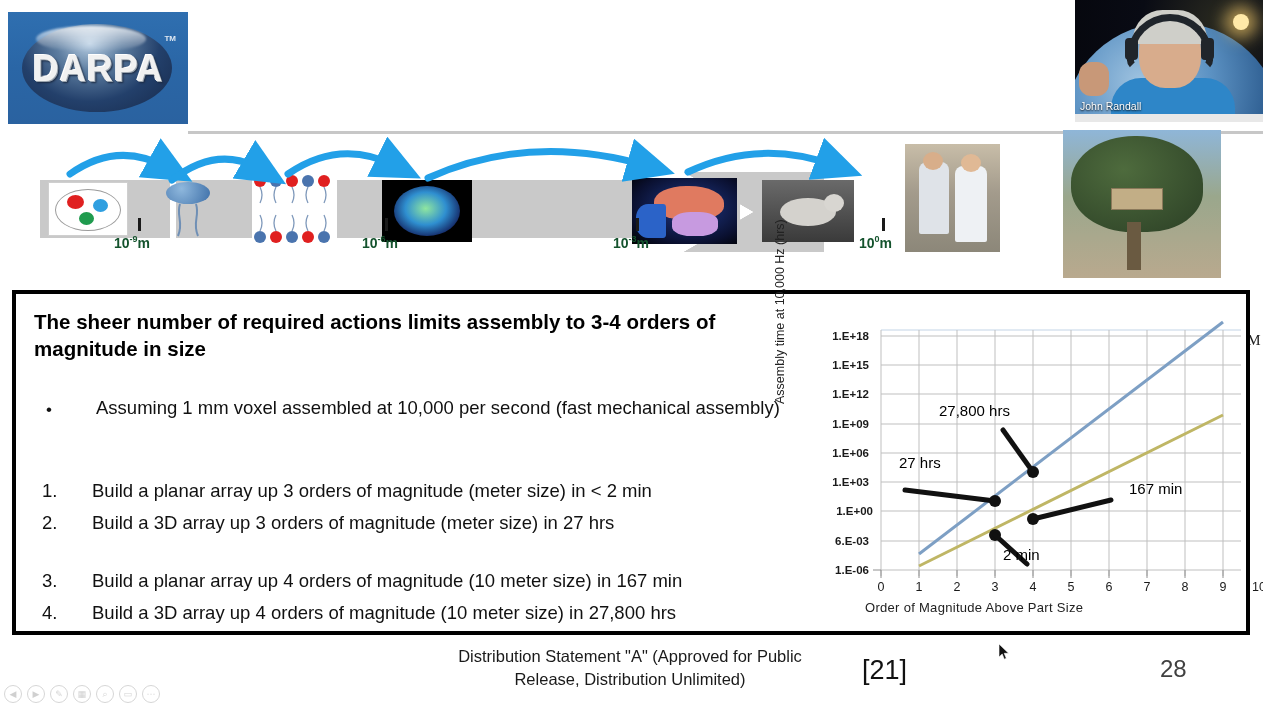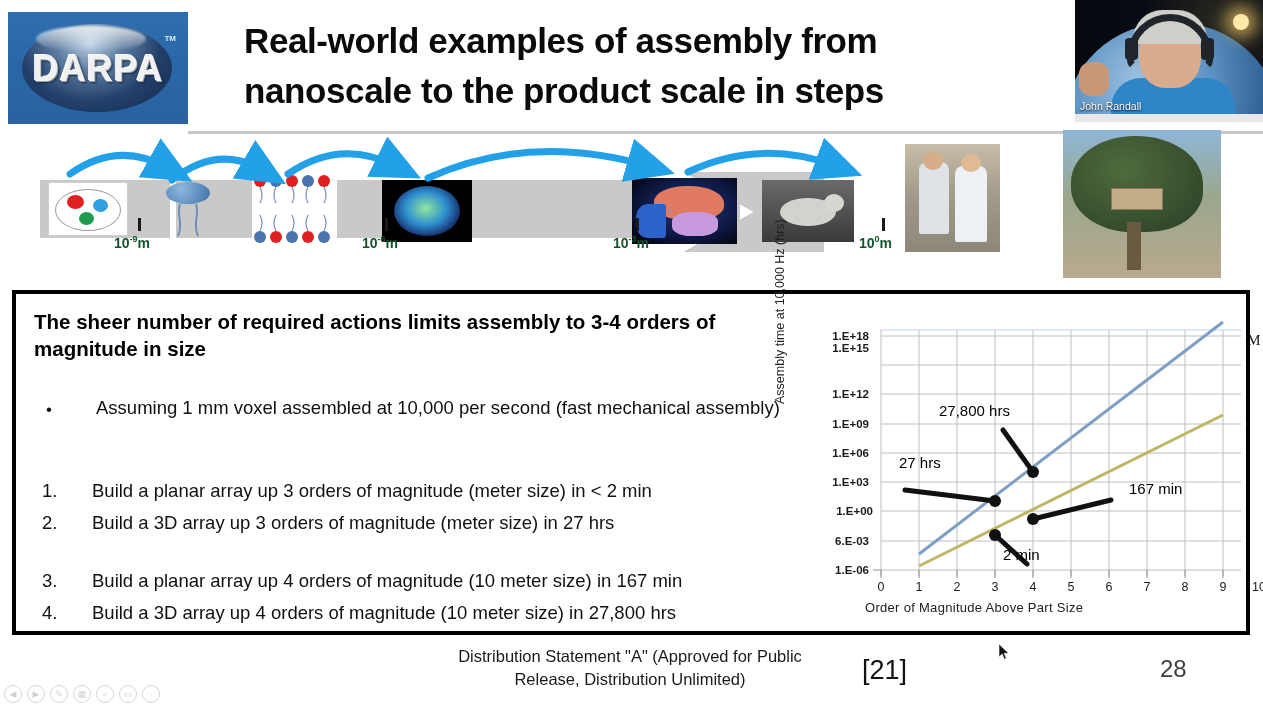--- a/index.html
+++ b/index.html
@@ -181,24 +181,20 @@
 
 <div class="slide">
 
   <div class="darpa-logo">
     <div class="darpa-ellipse"></div>
     <div class="darpa-shine"></div>
     <div class="darpa-text">DARPA</div>
     <div class="darpa-tm">TM</div>
   </div>
 
-  <div class="title">
-    <div>Real-world examples of assembly from</div>
-    <div>nanoscale to the product scale in steps</div>
-  </div>
   <div class="title-rule"></div>
 
   <div class="strip">
 
     <div class="bar" style="left:40px;  width:130px;"></div>
     <div class="bar" style="left:176px; width:165px;"></div>
     <div class="bar" style="left:330px; width:145px;"></div>
     <div class="bar" style="left:470px; width:270px;"></div>
     <div class="tri2"></div>
 
@@ -352,21 +348,21 @@
         <span class="t">Build a 3D array up 4 orders of magnitude (10 meter size) in 27,800 hrs</span>
       </div>
     </div>
 
     <div class="chart">
 
       <div class="ylabel">Assembly time at 10,000 Hz (hrs)</div>
       <div class="xlabel">Order of Magnitude Above Part Size</div>
 
       <div class="ytick" style="left:32px; top:22px;">1.E+18</div>
-      <div class="ytick" style="left:32px; top:34px;">1.E+15</div>
+      <div class="ytick" style="left:32px; top:51px;">1.E+15</div>
       <div class="ytick" style="left:32px; top:80px;">1.E+12</div>
       <div class="ytick" style="left:32px; top:110px;">1.E+09</div>
       <div class="ytick" style="left:32px; top:139px;">1.E+06</div>
       <div class="ytick" style="left:32px; top:168px;">1.E+03</div>
       <div class="ytick" style="left:36px; top:197px;">1.E+00</div>
       <div class="ytick" style="left:32px; top:227px;">6.E-03</div>
       <div class="ytick" style="left:32px; top:256px;">1.E-06</div>
 
       <div class="xtick" style="left:92px;">0</div>
       <div class="xtick" style="left:130px;">1</div>

